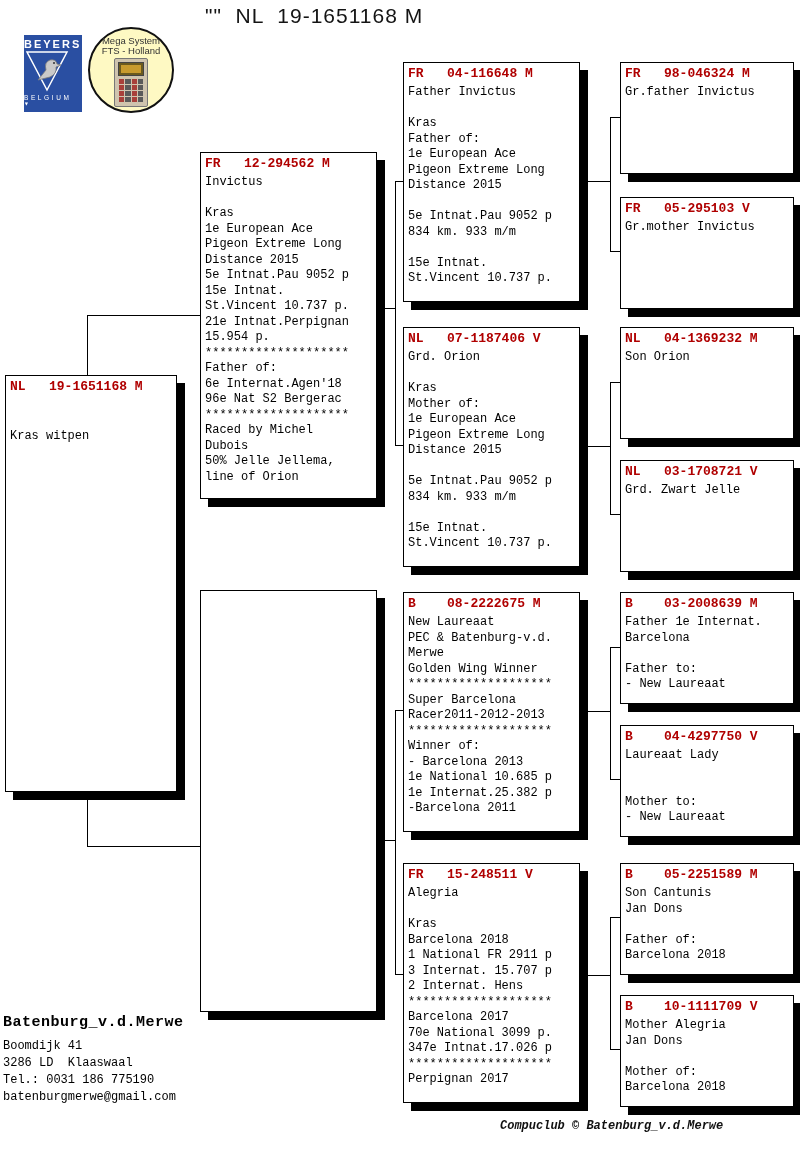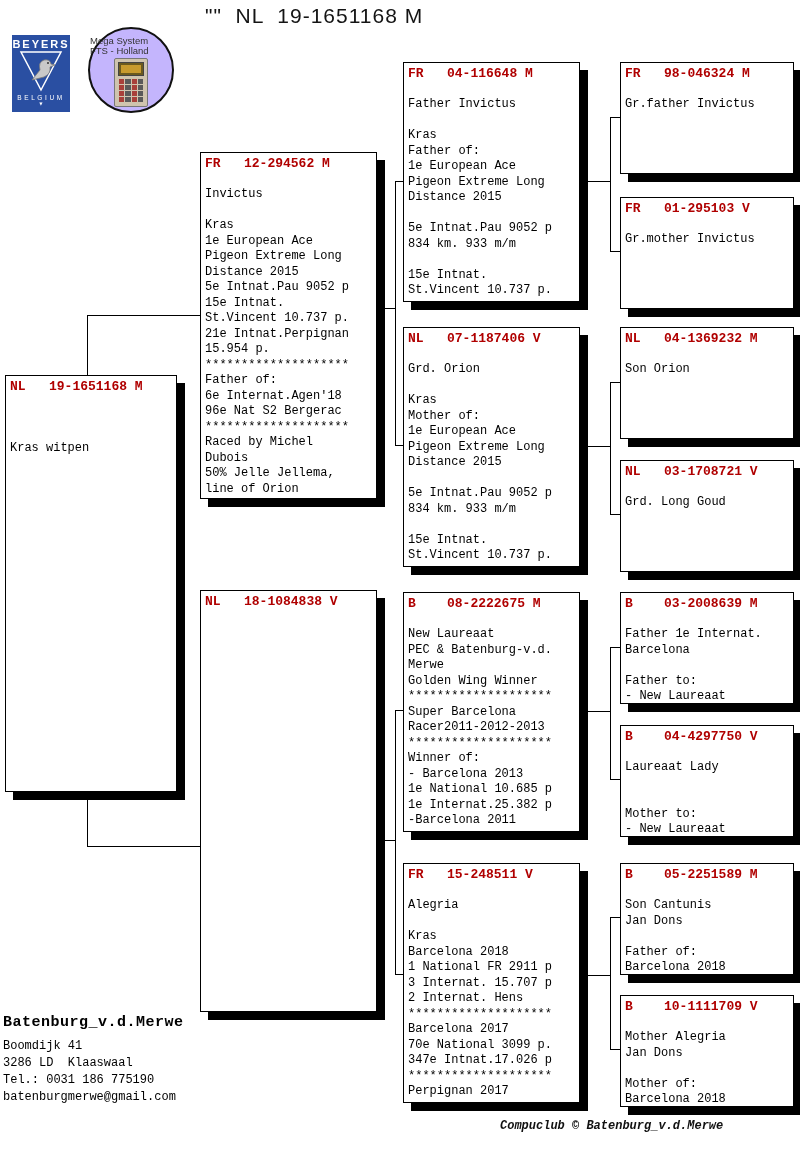--- a/index.html
+++ b/index.html
@@ -3,45 +3,45 @@
 <meta charset="utf-8">
 <style>
   html,body{margin:0;padding:0;background:#fff;}
   .page{position:relative;width:800px;height:1149px;background:#fff;overflow:hidden;
         font-family:"Liberation Mono",monospace;color:#000;}
   .title{position:absolute;left:205px;top:4px;font-family:"Liberation Sans",sans-serif;
          font-size:21px;letter-spacing:1px;color:#141414;white-space:pre;}
   
   .box{position:absolute;background:#fff;border:1px solid #000;box-shadow:8px 8px 0 #000;z-index:2;}
   .bh{color:#b00000;font-weight:bold;font-size:13px;white-space:pre;padding:3px 0 0 4px;height:19px;}
-  .bb{font-size:12px;line-height:15.5px;white-space:pre;padding:0 0 0 4px;margin-top:12px;}
+  .bb{font-size:12px;line-height:15.5px;white-space:pre;padding:0 0 0 4px;}
   .g1{left:5px;top:375px;width:170px;height:415px}
   .g2a{left:200px;top:152px;width:175px;height:345px}
   .g2b{left:200px;top:590px;width:175px;height:420px}
   .g3a{left:403px;top:62px;width:175px;height:238px}
   .g3b{left:403px;top:327px;width:175px;height:238px}
   .g3c{left:403px;top:592px;width:175px;height:238px}
   .g3d{left:403px;top:863px;width:175px;height:238px}
   .g4{left:620px;width:172px;height:110px}
   .g4a{top:62px}.g4b{top:197px}.g4c{top:327px}.g4d{top:460px}
   .g4e{top:592px}.g4f{top:725px}.g4g{top:863px}.g4h{top:995px}
   
   .hl,.vl{position:absolute;background:#000;z-index:1;}
   .hl{height:1px}.vl{width:1px}
   
-  .beyers{position:absolute;left:12px;top:35px;width:58px;height:77px;background:#2a4fa2;
-          text-align:center;color:#fff;z-index:2;}
+  .beyers{position:absolute;left:24px;top:35px;width:58px;height:77px;background:#2a4fa2;
+          text-align:left;color:#fff;z-index:2;}
   .beyers .bn{font-family:"Liberation Sans",sans-serif;font-weight:bold;font-size:11px;
               letter-spacing:2px;padding-top:3px;}
   .beyers .bc{font-family:"Liberation Sans",sans-serif;font-size:6.5px;letter-spacing:2.6px;
               margin-top:-3px;}
   .beyers .tri{font-size:8px;line-height:5px;}
   
   .mega{position:absolute;left:88px;top:27px;width:82px;height:82px;border:2px solid #111;
-        border-radius:50%;background:#c4b5fd;z-index:2;}
+        border-radius:50%;background:#fef9c3;text-align:center;z-index:2;}
   .mega .m1,.mega .m2{font-family:"Liberation Sans",sans-serif;font-size:9.5px;color:#333;line-height:10px;}
   .mega .m1{margin-top:7px;}
   .calc{width:32px;height:47px;margin:2px auto 0;background:#cfc4ae;border:1px solid #777;border-radius:2px;}
   .scr{width:24px;height:12px;margin:3px auto 2px;background:#6b5a1e;border:1px solid #444;position:relative;}
   .scr::after{content:"";position:absolute;left:2px;top:2px;right:2px;bottom:2px;background:#c89b2e;}
   .keys{display:grid;grid-template-columns:repeat(4,1fr);gap:1px;padding:1px 4px;}
   .keys span{height:5px;background:#a8403a;}
   .keys span:nth-child(even){background:#5a5a5a;}
   
   .owner{position:absolute;left:3px;top:1014px;font-size:15px;font-weight:bold;letter-spacing:.5px;}
@@ -148,21 +148,20 @@
 Father of:
 6e Internat.Agen'18
 96e Nat S2 Bergerac
 ********************
 Raced by Michel
 Dubois
 50% Jelle Jellema,
 line of Orion</div>
   </div>
   <div class="box g2b">
-    <div class="bh">NL   18-1084838 V</div>
   </div>
 
   <div class="box g3a">
     <div class="bh">FR   04-116648 M</div>
     <div class="bb">Father Invictus
 
 Kras
 Father of:
 1e European Ace
 Pigeon Extreme Long
@@ -221,30 +220,30 @@
 347e Intnat.17.026 p
 ********************
 Perpignan 2017</div>
   </div>
 
   <div class="box g4 g4a">
     <div class="bh">FR   98-046324 M</div>
     <div class="bb">Gr.father Invictus</div>
   </div>
   <div class="box g4 g4b">
-    <div class="bh">FR   01-295103 V</div>
+    <div class="bh">FR   05-295103 V</div>
     <div class="bb">Gr.mother Invictus</div>
   </div>
   <div class="box g4 g4c">
     <div class="bh">NL   04-1369232 M</div>
     <div class="bb">Son Orion</div>
   </div>
   <div class="box g4 g4d">
     <div class="bh">NL   03-1708721 V</div>
-    <div class="bb">Grd. Long Goud</div>
+    <div class="bb">Grd. Zwart Jelle</div>
   </div>
   <div class="box g4 g4e">
     <div class="bh">B    03-2008639 M</div>
     <div class="bb">Father 1e Internat.
 Barcelona
 
 Father to:
 - New Laureaat</div>
   </div>
   <div class="box g4 g4f">

